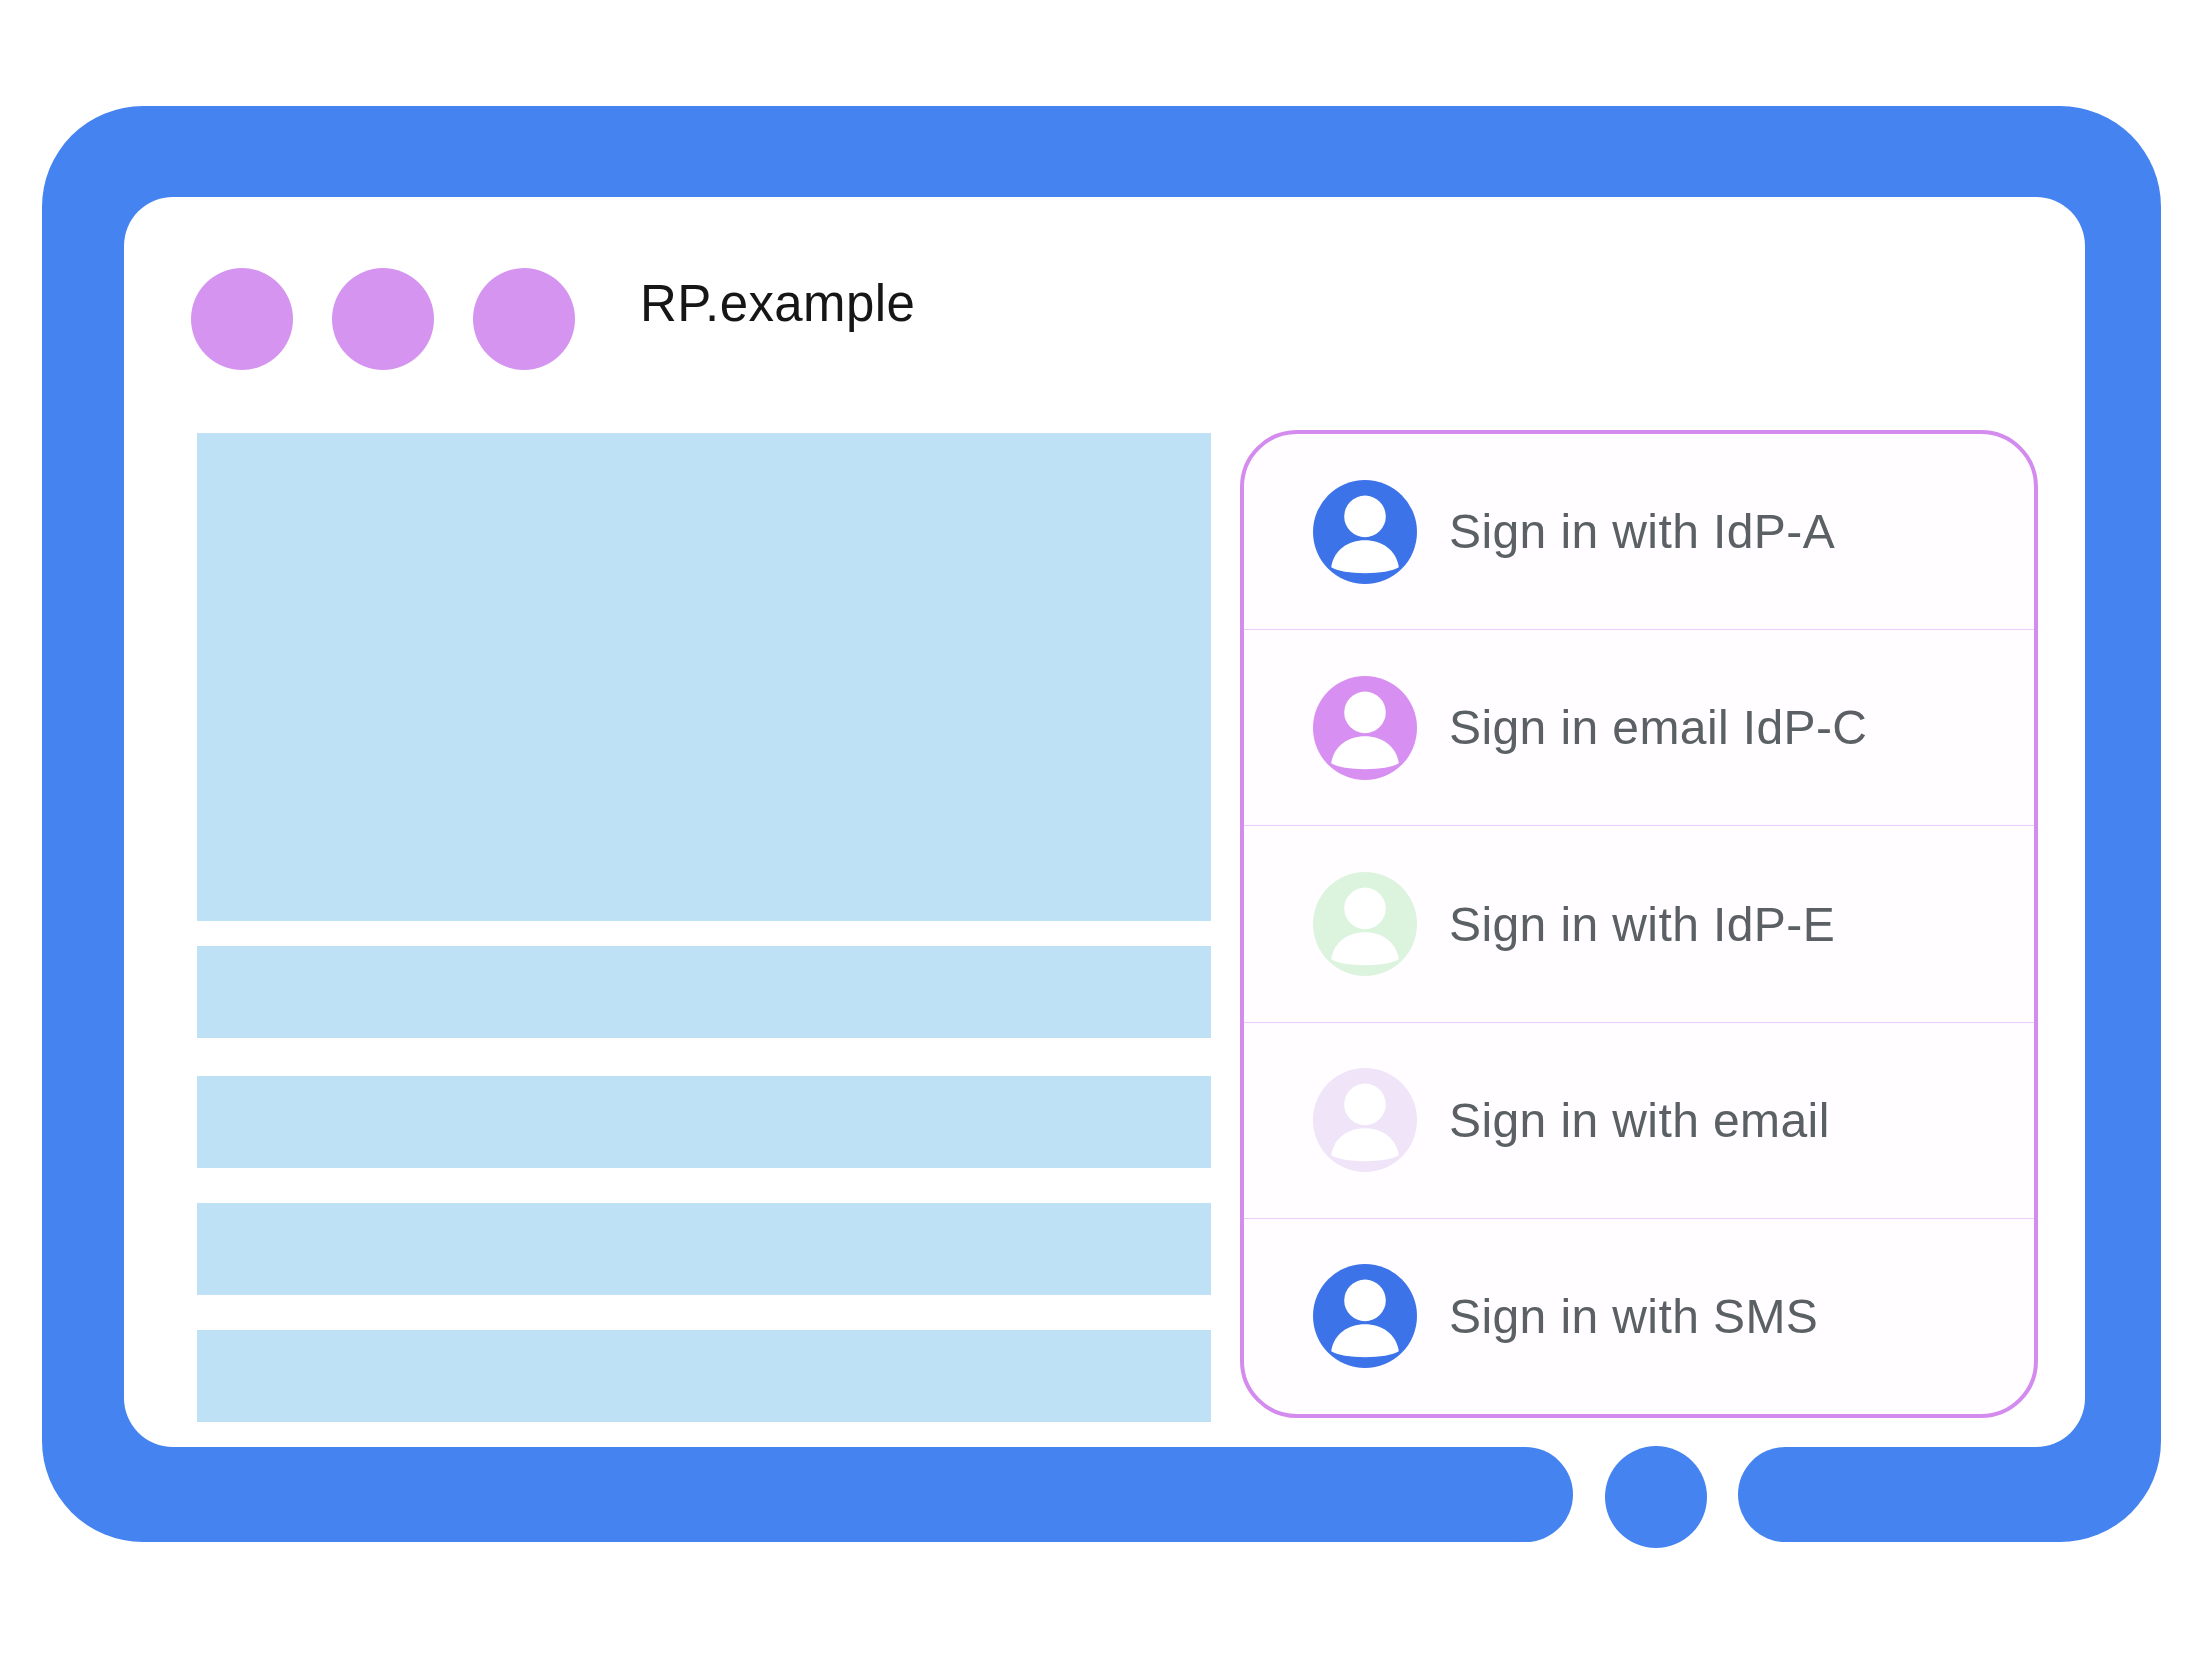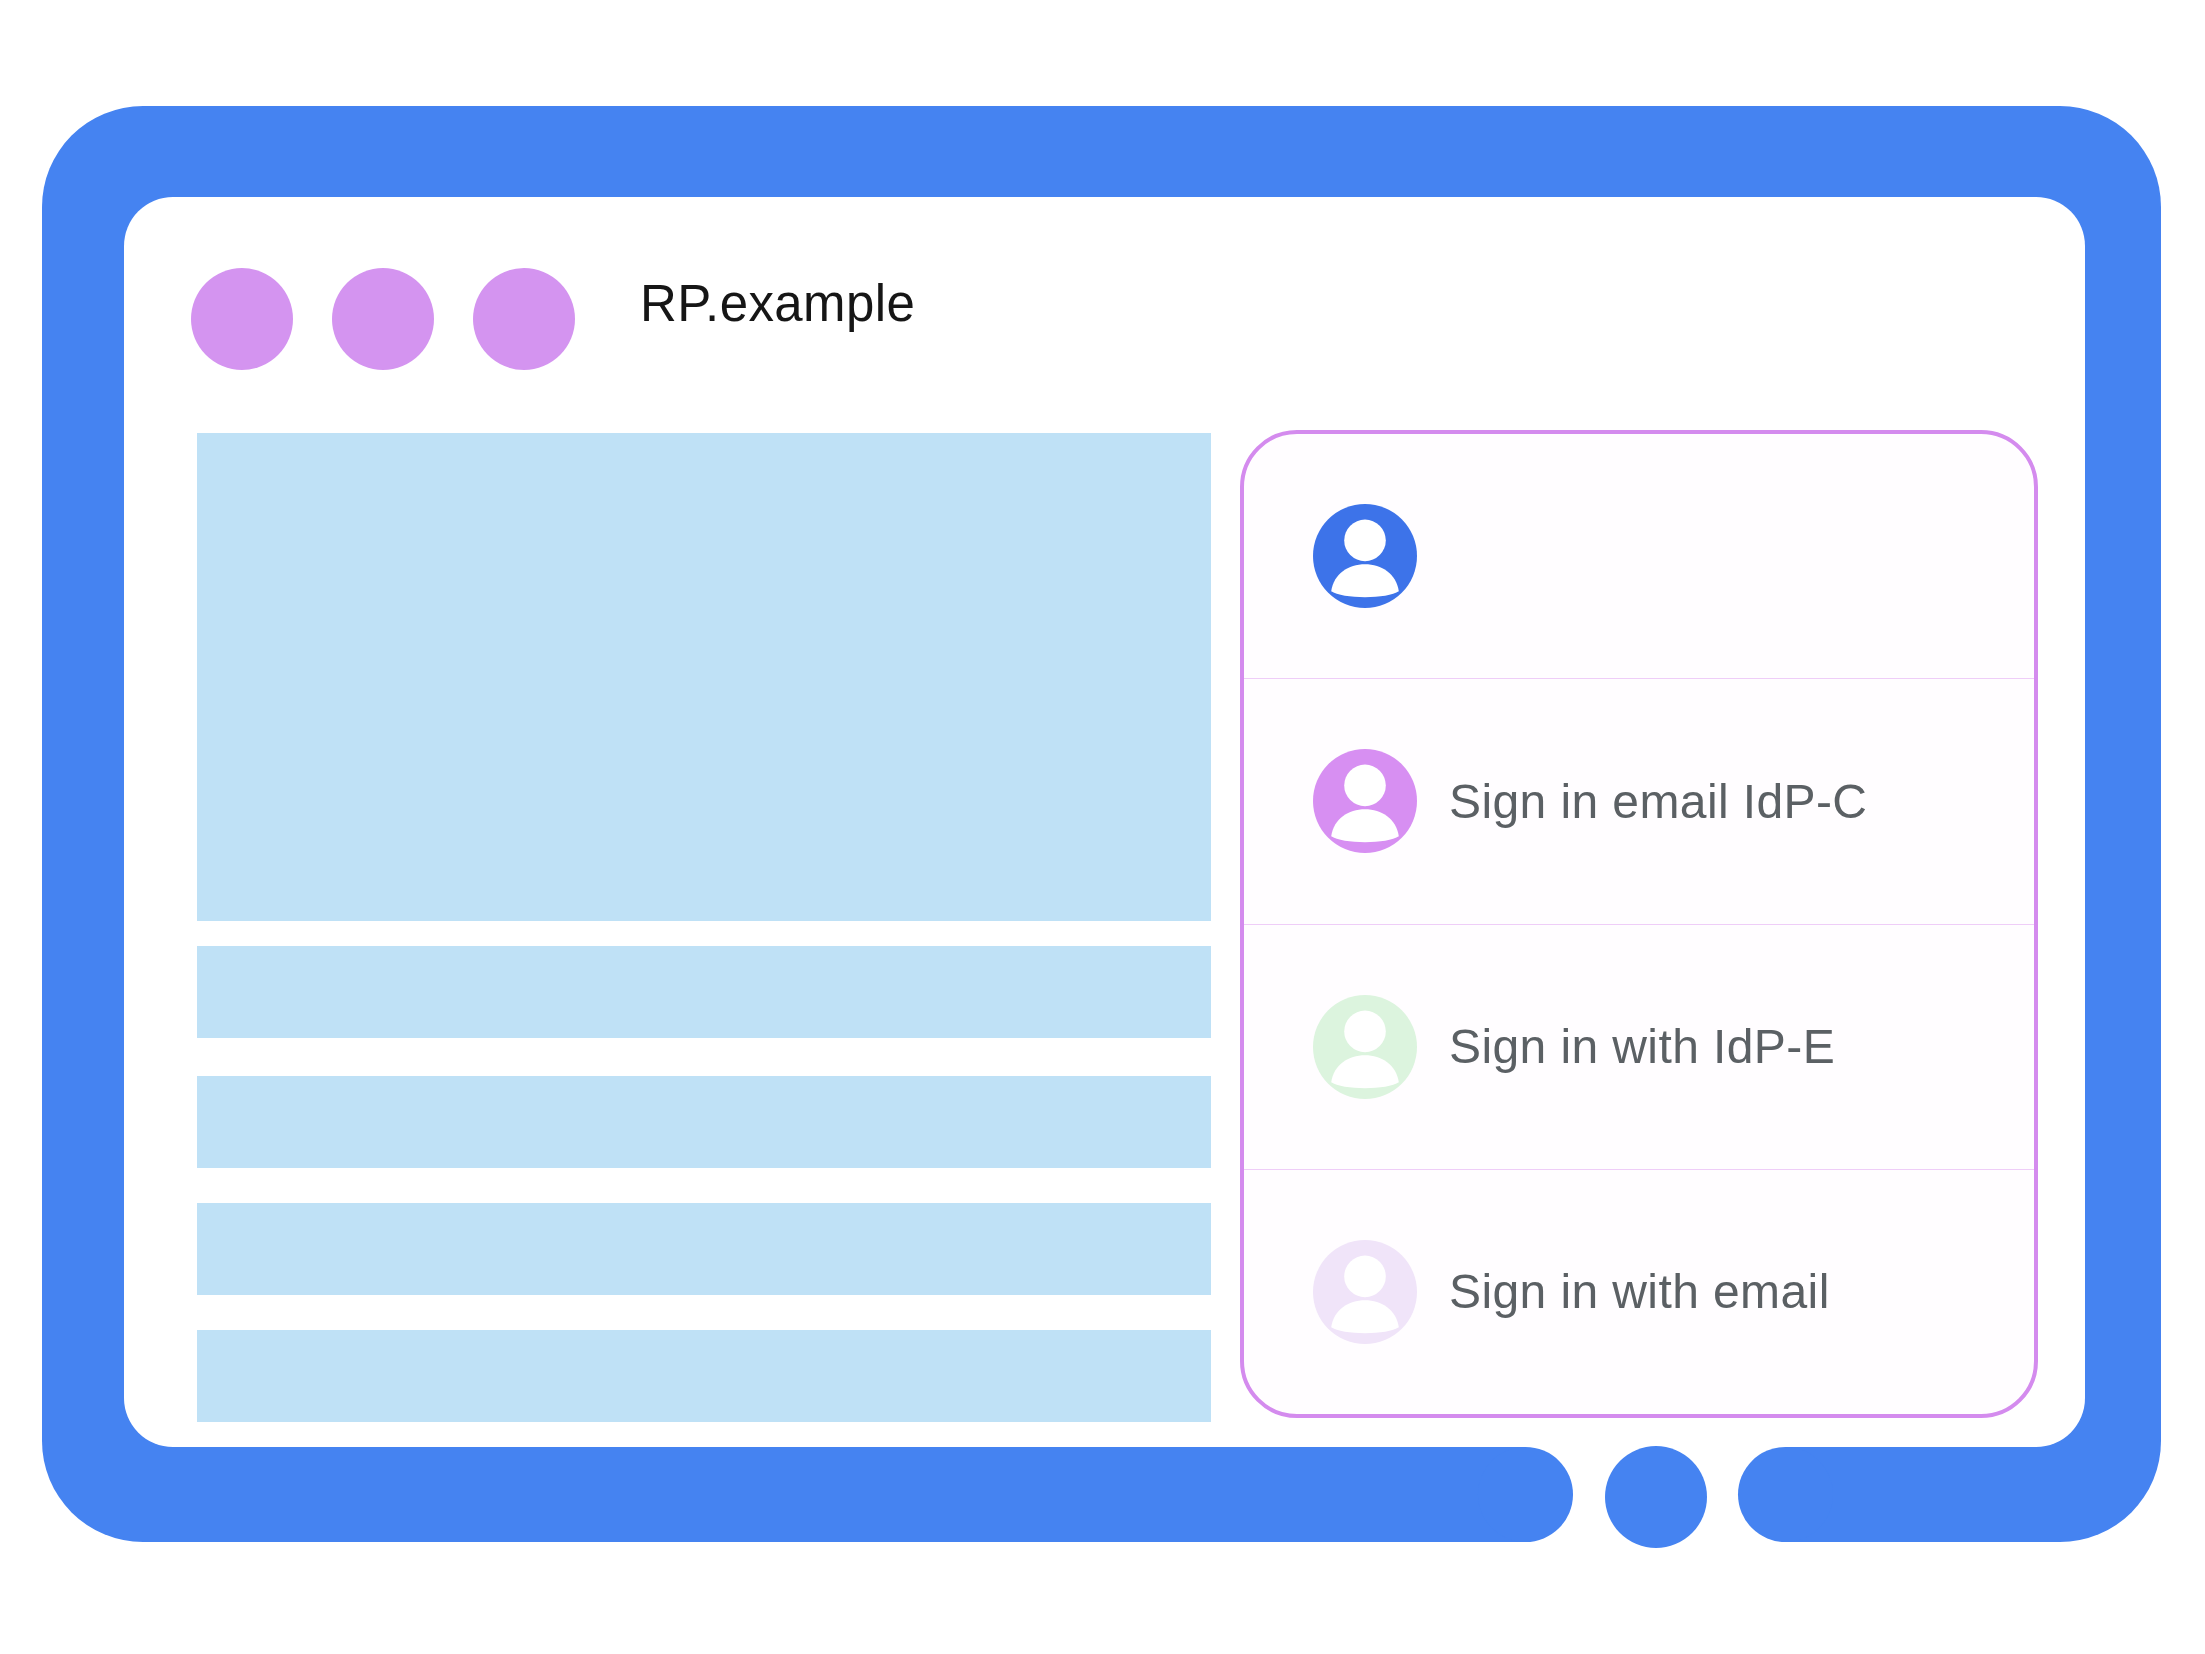--- a/index.html
+++ b/index.html
@@ -65,20 +65,21 @@
   <div class="line-block lb2" style="background: rgb(191, 225, 246);"></div>
   <div class="line-block lb3" style="background: rgb(191, 225, 246);"></div>
 
   <div class="panel">
   <div class="signin-row">
     <svg class="avatar" viewBox="0 0 100 100">
       <circle class="avatar-bg" cx="50" cy="50" r="50" fill="#3d73e9"></circle>
       <circle cx="50" cy="35" r="20" fill="#ffffff"></circle>
       <path d="M50,58 C34,58 20,67 17.5,84 C28,91.5 72,91.5 82.5,84 C80,67 66,58 50,58 Z" fill="#ffffff"></path>
     </svg>
+    <span class="row-label">Sign in with IdP-A</span>
   </div>
 
 
   <div class="signin-row">
     <svg class="avatar" viewBox="0 0 100 100">
       <circle class="avatar-bg" cx="50" cy="50" r="50" fill="#d78ff2"></circle>
       <circle cx="50" cy="35" r="20" fill="#ffffff"></circle>
       <path d="M50,58 C34,58 20,67 17.5,84 C28,91.5 72,91.5 82.5,84 C80,67 66,58 50,58 Z" fill="#ffffff"></path>
     </svg>
     <span class="row-label">Sign in email IdP-C</span>
@@ -96,15 +97,23 @@
 
   <div class="signin-row">
     <svg class="avatar" viewBox="0 0 100 100">
       <circle class="avatar-bg" cx="50" cy="50" r="50" fill="#f0e4f9"></circle>
       <circle cx="50" cy="35" r="20" fill="#ffffff"></circle>
       <path d="M50,58 C34,58 20,67 17.5,84 C28,91.5 72,91.5 82.5,84 C80,67 66,58 50,58 Z" fill="#ffffff"></path>
     </svg>
     <span class="row-label">Sign in with email</span>
   </div>
 
+  <div class="signin-row">
+    <svg class="avatar" viewBox="0 0 100 100">
+      <circle class="avatar-bg" cx="50" cy="50" r="50" fill="#3d73e9"></circle>
+      <circle cx="50" cy="35" r="20" fill="#ffffff"></circle>
+      <path d="M50,58 C34,58 20,67 17.5,84 C28,91.5 72,91.5 82.5,84 C80,67 66,58 50,58 Z" fill="#ffffff"></path>
+    </svg>
+    <span class="row-label">Sign in with SMS</span>
+  </div>
 </div>
 </div>
 
 
 </body></html>

